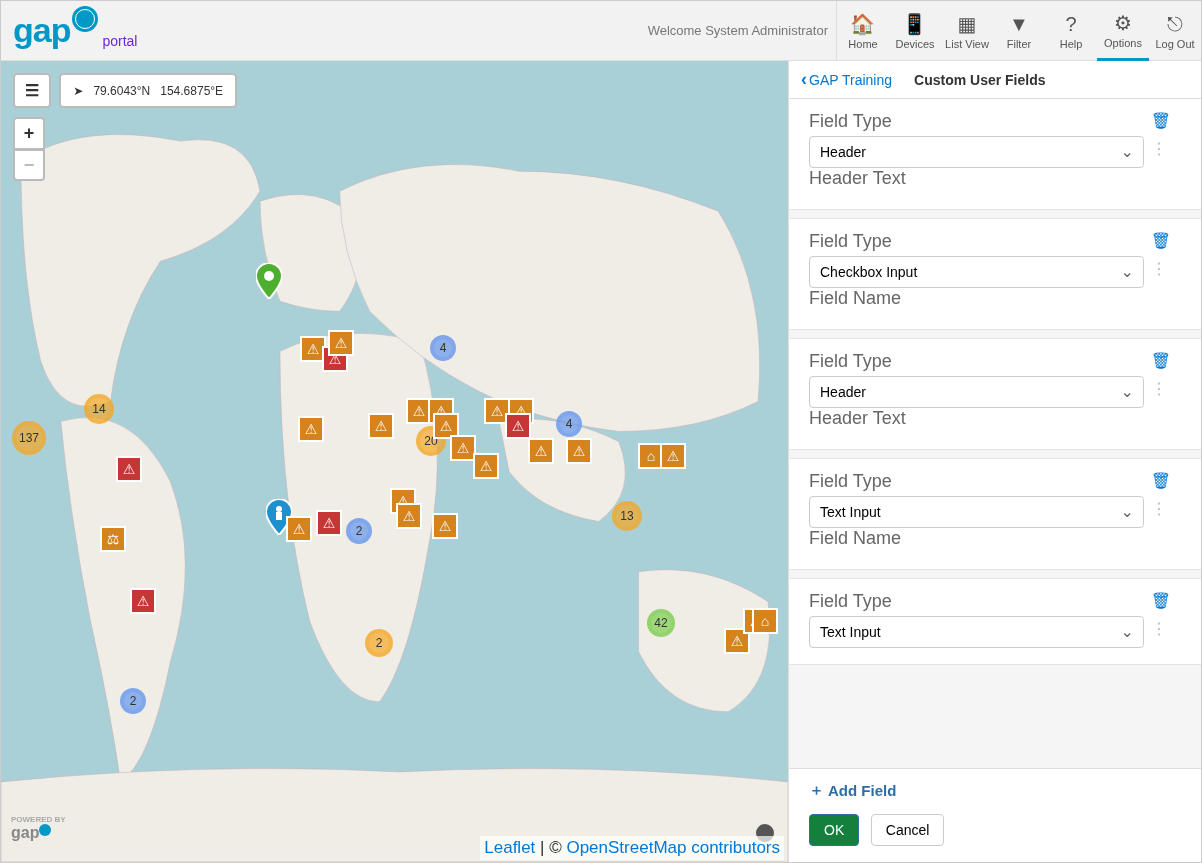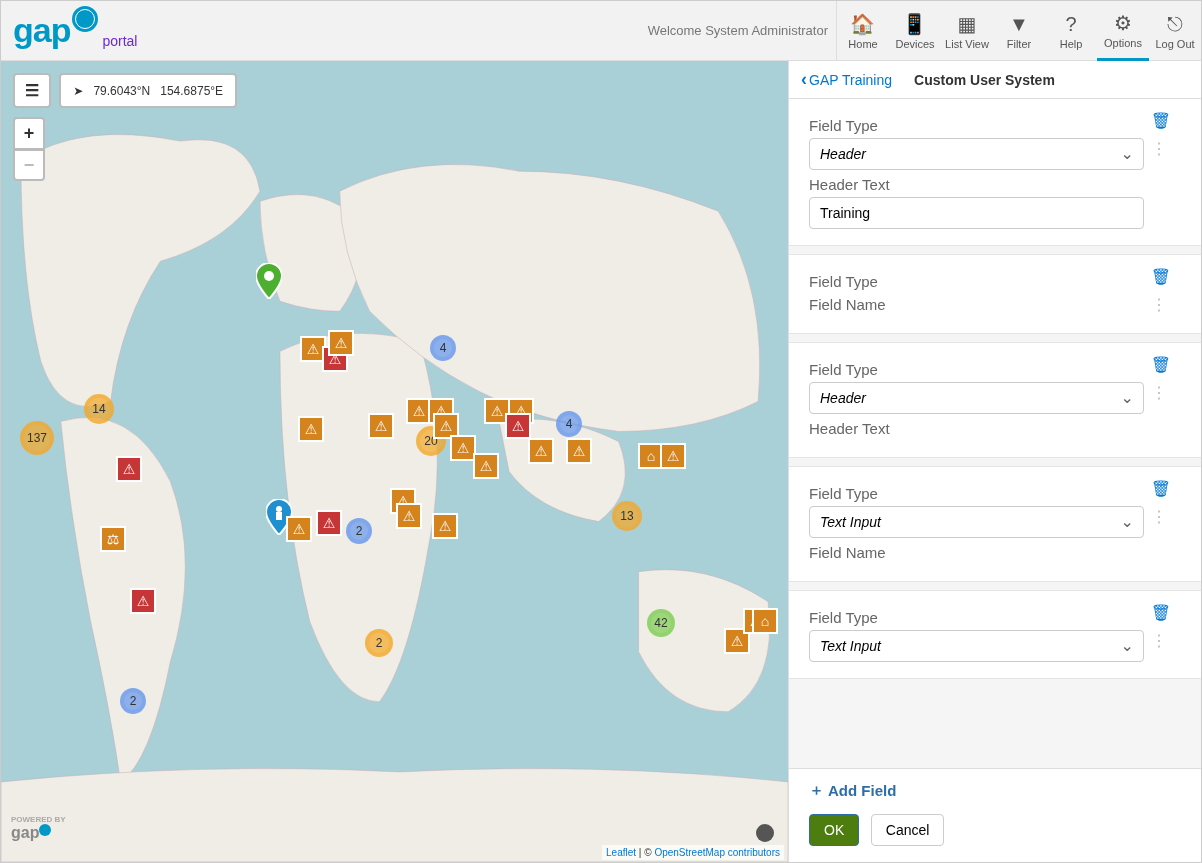--- a/index.html
+++ b/index.html
@@ -22,21 +22,21 @@
 .map-controls-topleft { position: absolute; top: 12px; left: 12px; display: flex; gap: 8px; z-index: 10; }
 .map-btn { background: #fff; border: 2px solid #bbb; border-radius: 4px; padding: 6px 10px; font-size: 14px; cursor: pointer; display: flex; align-items: center; justify-content: center; }
 .hamburger { font-size: 16px; font-weight: bold; }
 .coord-box { background: #fff; border: 2px solid #bbb; border-radius: 4px; padding: 6px 12px; font-size: 12px; color: #333; display: flex; align-items: center; gap: 10px; }
 .zoom-box { position: absolute; top: 56px; left: 12px; display: flex; flex-direction: column; z-index: 10; }
 .zoom-btn { width: 32px; height: 32px; background: #fff; border: 2px solid #bbb; display: flex; align-items: center; justify-content: center; font-size: 18px; font-weight: bold; cursor: pointer; }
 .zoom-btn:first-child { border-radius: 4px 4px 0 0; border-bottom: 1px solid #bbb; }
 .zoom-btn:last-child { border-radius: 0 0 4px 4px; color: #bbb; }
 .map-svg { position: absolute; inset: 0; width: 100%; height: 100%; }
 .land { fill: #efede5; stroke: #c9a9b8; stroke-width: 0.5; }
-.attribution { position: absolute; bottom: 2px; right: 4px; font-size: 10px; color: #333; background: rgba(255,255,255,0.7); padding: 2px 4px; }
+.attribution { position: absolute; bottom: 2px; right: 4px; font-size: 17px; color: #333; background: rgba(255,255,255,0.7); padding: 2px 4px; }
 .attribution a { color: #0078d4; text-decoration: none; }
 .powered { position: absolute; bottom: 20px; left: 10px; font-size: 16px; font-weight: bold; color: #888; }
 .chart-icon { position: absolute; bottom: 20px; right: 14px; width: 18px; height: 18px; border-radius: 50%; background: #555; cursor: pointer; }
 .marker { position: absolute; transform: translate(-50%, -50%); }
 .cluster { border-radius: 50%; display: flex; align-items: center; justify-content: center; font-size: 12px; color: #333; font-weight: normal; }
 .c-orange { background: rgba(245,166,35,0.7); border: 4px solid rgba(245,166,35,0.3); }
 .c-blue { background: rgba(100,149,237,0.7); border: 4px solid rgba(100,149,237,0.3); }
 .c-green { background: rgba(124,205,79,0.7); border: 4px solid rgba(124,205,79,0.3); }
 .pin { width: 26px; height: 26px; display: flex; align-items: center; justify-content: center; font-size: 14px; color: #fff; border: 2px solid #fff; }
 .p-red { background: #c73636; }
@@ -44,31 +44,31 @@
 .teardrop { width: 26px; height: 36px; position: relative; }
 .teardrop svg { width: 100%; height: 100%; }
 .panel { width: 412px; display: flex; flex-direction: column; background: #fff; }
 .panel-header { display: flex; align-items: center; padding: 8px 12px; border-bottom: 1px solid #ddd; gap: 8px; }
 .back { color: #0078d4; font-size: 14px; cursor: pointer; display: flex; align-items: center; }
 .back-chevron { font-size: 18px; font-weight: bold; margin-right: 2px; }
 .panel-title { font-size: 14px; font-weight: bold; color: #333; margin-left: 14px; }
 .panel-body { flex: 1; overflow-y: auto; background: #f5f5f5; padding: 0; }
 .field-card { background: #fff; border-top: 1px solid #e5e5e5; border-bottom: 1px solid #e5e5e5; padding: 12px 20px 16px 20px; margin-bottom: 8px; position: relative; }
 .field-card:first-child { border-top: none; }
-.field-label { font-size: 15px; color: #666; margin-bottom: 4px; margin-top: 6px; }
+.field-label { font-size: 18px; color: #666; margin-bottom: 4px; margin-top: 0; }
 .field-select, .field-input { width: 100%; max-width: 335px; padding: 7px 10px; font-size: 14px; border: 1px solid #ccc; border-radius: 4px; background: #fff; }
-.field-select { appearance: none; background-image: none; padding-right: 28px; position: relative; font-style: italic; }
+.field-select { appearance: none; background-image: none; padding-right: 28px; position: relative; }
 .select-wrap { position: relative; max-width: 335px; }
 .select-wrap::after { content: '⌄'; position: absolute; right: 10px; top: 6px; font-size: 16px; color: #666; pointer-events: none; }
 .trash { position: absolute; top: 12px; right: 30px; color: #0078d4; font-size: 16px; cursor: pointer; }
 .dots { position: absolute; top: 40px; right: 34px; color: #bbb; font-size: 16px; cursor: grab; }
 .panel-footer { padding: 12px 20px 16px; border-top: 1px solid #ddd; background: #fff; }
 .add-link { color: #2e6ea8; font-size: 15px; cursor: pointer; display: inline-flex; align-items: center; gap: 4px; font-weight: bold; margin-bottom: 14px; }
 .btn { padding: 7px 14px; border-radius: 4px; border: 1px solid #ccc; font-size: 14px; cursor: pointer; background: #fff; }
-.btn-primary { background: #4d7c0f; color: #fff; border-color: #2e6ea8; margin-right: 8px; }
+.btn-primary { background: #15803d; color: #fff; border-color: #2e6ea8; margin-right: 8px; }
 .resize-handle { position: absolute; right: -8px; top: 50%; transform: translateY(-50%); font-size: 10px; color: #666; line-height: 8px; }
 </style>
 </head>
 <body>
 
 <div class="app">
   <div class="top-bar">
     <div class="logo-area">
       <span class="logo-text">gap</span>
       <span class="logo-globe"></span>
@@ -128,21 +128,21 @@
           <span>79.6043°N</span>
           <span>154.6875°E</span>
         </div>
       </div>
       <div class="zoom-box">
         <div class="zoom-btn">+</div>
         <div class="zoom-btn">−</div>
       </div>
 
       <div id="markers">
-          <div class="marker cluster c-orange" style="left: 36px; top: 377px; width: 34px; height: 34px;">137</div>
+          <div class="marker cluster c-orange" style="left: 28px; top: 377px; width: 34px; height: 34px;">137</div>
           <div class="marker cluster c-orange" style="left: 98px; top: 348px; width: 30px; height: 30px;">14</div>
           <div class="marker cluster c-blue" style="left: 442px; top: 287px; width: 26px; height: 26px;">4</div>
           <div class="marker cluster c-orange" style="left: 430px; top: 380px; width: 30px; height: 30px;">20</div>
           <div class="marker cluster c-blue" style="left: 568px; top: 363px; width: 26px; height: 26px;">4</div>
           <div class="marker cluster c-blue" style="left: 358px; top: 470px; width: 26px; height: 26px;">2</div>
           <div class="marker cluster c-orange" style="left: 626px; top: 455px; width: 30px; height: 30px;">13</div>
           <div class="marker cluster c-orange" style="left: 378px; top: 582px; width: 28px; height: 28px;">2</div>
           <div class="marker cluster c-green" style="left: 660px; top: 562px; width: 28px; height: 28px;">42</div>
           <div class="marker cluster c-blue" style="left: 132px; top: 640px; width: 26px; height: 26px;">2</div>
           <div class="marker teardrop" style="left: 268px; top: 220px;"><svg viewBox="0 0 26 36">
@@ -250,25 +250,25 @@
       </div>
       <div class="resize-handle">◀<br>▶</div>
     </div>
 
     <div class="panel">
       <div class="panel-header">
         <span class="back">
           <span class="back-chevron">‹</span>
           <span>GAP Training</span>
         </span>
-        <span class="panel-title">Custom User System</span>
+        <span class="panel-title">Custom User Fields</span>
       </div>
       <div class="panel-body" id="panel-body">
-          <div class="field-card"><span class="trash">🗑</span><span class="dots">⋮</span><div class="field-label">Field Type</div><div class="select-wrap"><select class="field-select"><option>Header</option></select></div><div class="field-label">Header Text</div><input class="field-input" value="Training" style=""></div>
-          <div class="field-card"><span class="trash">🗑</span><span class="dots">⋮</span><div class="field-label">Field Type</div><div class="field-label">Field Name</div></div>
+          <div class="field-card"><span class="trash">🗑</span><span class="dots">⋮</span><div class="field-label">Field Type</div><div class="select-wrap"><select class="field-select"><option>Header</option></select></div><div class="field-label">Header Text</div></div>
+          <div class="field-card"><span class="trash">🗑</span><span class="dots">⋮</span><div class="field-label">Field Type</div><div class="select-wrap"><select class="field-select"><option>Checkbox Input</option></select></div><div class="field-label">Field Name</div></div>
           <div class="field-card"><span class="trash">🗑</span><span class="dots">⋮</span><div class="field-label">Field Type</div><div class="select-wrap"><select class="field-select"><option>Header</option></select></div><div class="field-label">Header Text</div></div>
           <div class="field-card"><span class="trash">🗑</span><span class="dots">⋮</span><div class="field-label">Field Type</div><div class="select-wrap"><select class="field-select"><option>Text Input</option></select></div><div class="field-label">Field Name</div></div>
           <div class="field-card">
             <span class="trash">🗑</span>
             <span class="dots">⋮</span>
             <div class="field-label">Field Type</div>
             <div class="select-wrap"><select class="field-select"><option>Text Input</option></select></div>
           </div>
         </div>
       <div class="panel-footer">

